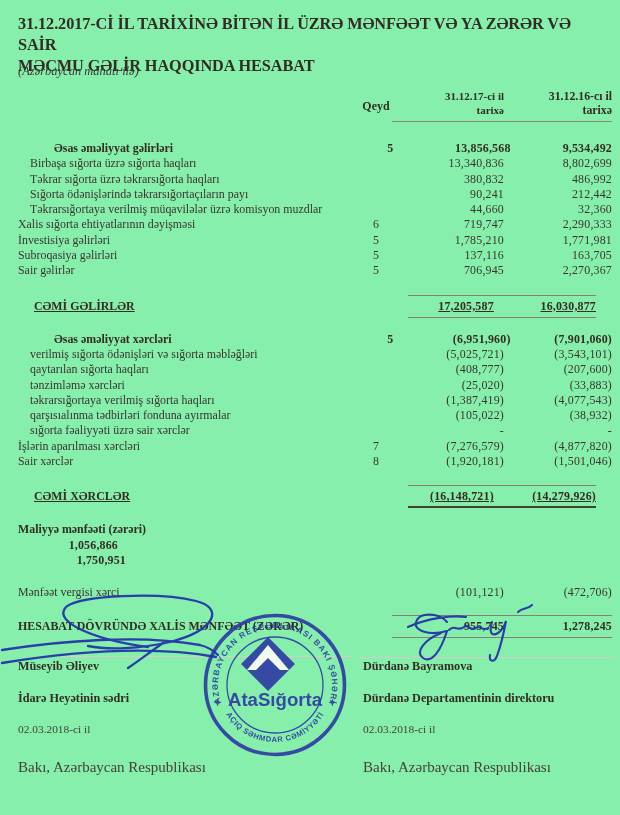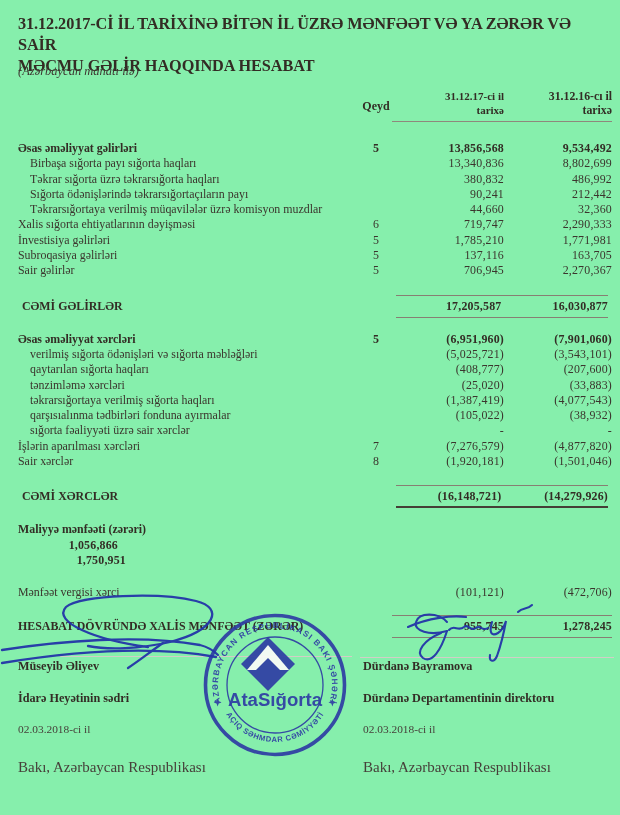--- a/index.html
+++ b/index.html
@@ -25,24 +25,24 @@
   .thead .note{width:56px;text-align:center;align-self:center;font-size:12px;padding-top:6px;}
   .col2{width:100px;text-align:right;font-size:11px;line-height:13.5px;}
   .col3{width:108px;text-align:right;font-size:11.8px;line-height:13.5px;}
   .col2 span,.col3 span{display:block;}
   .rows{margin-top:24px;}
   .row{display:flex;position:relative;line-height:15.3px;white-space:nowrap;}
   .row .lbl{width:330px;overflow:hidden;}
   .row .note{width:56px;text-align:center;}
   .row .v17{width:100px;text-align:right;letter-spacing:0.2px;}
   .row .v16{width:108px;text-align:right;letter-spacing:0.2px;}
-  .row.section{font-weight:bold;color:#332d25;}
+  .row.section{font-weight:bold;color:#332d25;margin-left:36px;}
   .row.sub .lbl{padding-left:12px;width:318px;}
   .row.total,.row.final{font-weight:bold;color:#332d25;line-height:19px;}
-  .row.total{margin:18px 4px 16px;}
+  .row.total{margin:18px 16px 16px;text-decoration:underline;}
   .row.total::before,.row.final::before{content:'';position:absolute;left:374px;right:0;top:-2px;border-top:1px solid #877f73;}
   .row.total::after,.row.final::after{content:'';position:absolute;left:374px;right:0;bottom:-2px;border-top:1px solid #877f73;}
   .row.total.heavy::after{border-top:2.2px solid #453f36;}
   .row.result{font-weight:bold;color:#332d25;flex-direction:column;}
   .row.gap14{margin-top:17px;}
   .row.final{margin-top:16px;}
   .signatory{position:absolute;top:659px;font-size:12.2px;}
   .signatory.left{left:18px;width:300px;}
   .signatory.right{left:363px;width:252px;}
   .sig-name,.sig-title{font-weight:bold;color:#332d25;}
@@ -81,21 +81,21 @@
       </span>
     </div>
     <div class="rows">
         <div class="row section">
           <span class="lbl">Əsas əməliyyat gəlirləri</span>
           <span class="note">5</span>
           <span class="v v17">13,856,568</span>
           <span class="v v16">9,534,492</span>
         </div>
         <div class="row sub">
-          <span class="lbl">Birbaşa sığorta payı sığorta haqları</span>
+          <span class="lbl">Birbaşa sığorta üzrə sığorta haqları</span>
           <span class="note"></span>
           <span class="v v17">13,340,836</span>
           <span class="v v16">8,802,699</span>
         </div>
         <div class="row sub">
           <span class="lbl">Təkrar sığorta üzrə təkrarsığorta haqları</span>
           <span class="note"></span>
           <span class="v v17">380,832</span>
           <span class="v v16">486,992</span>
         </div>

